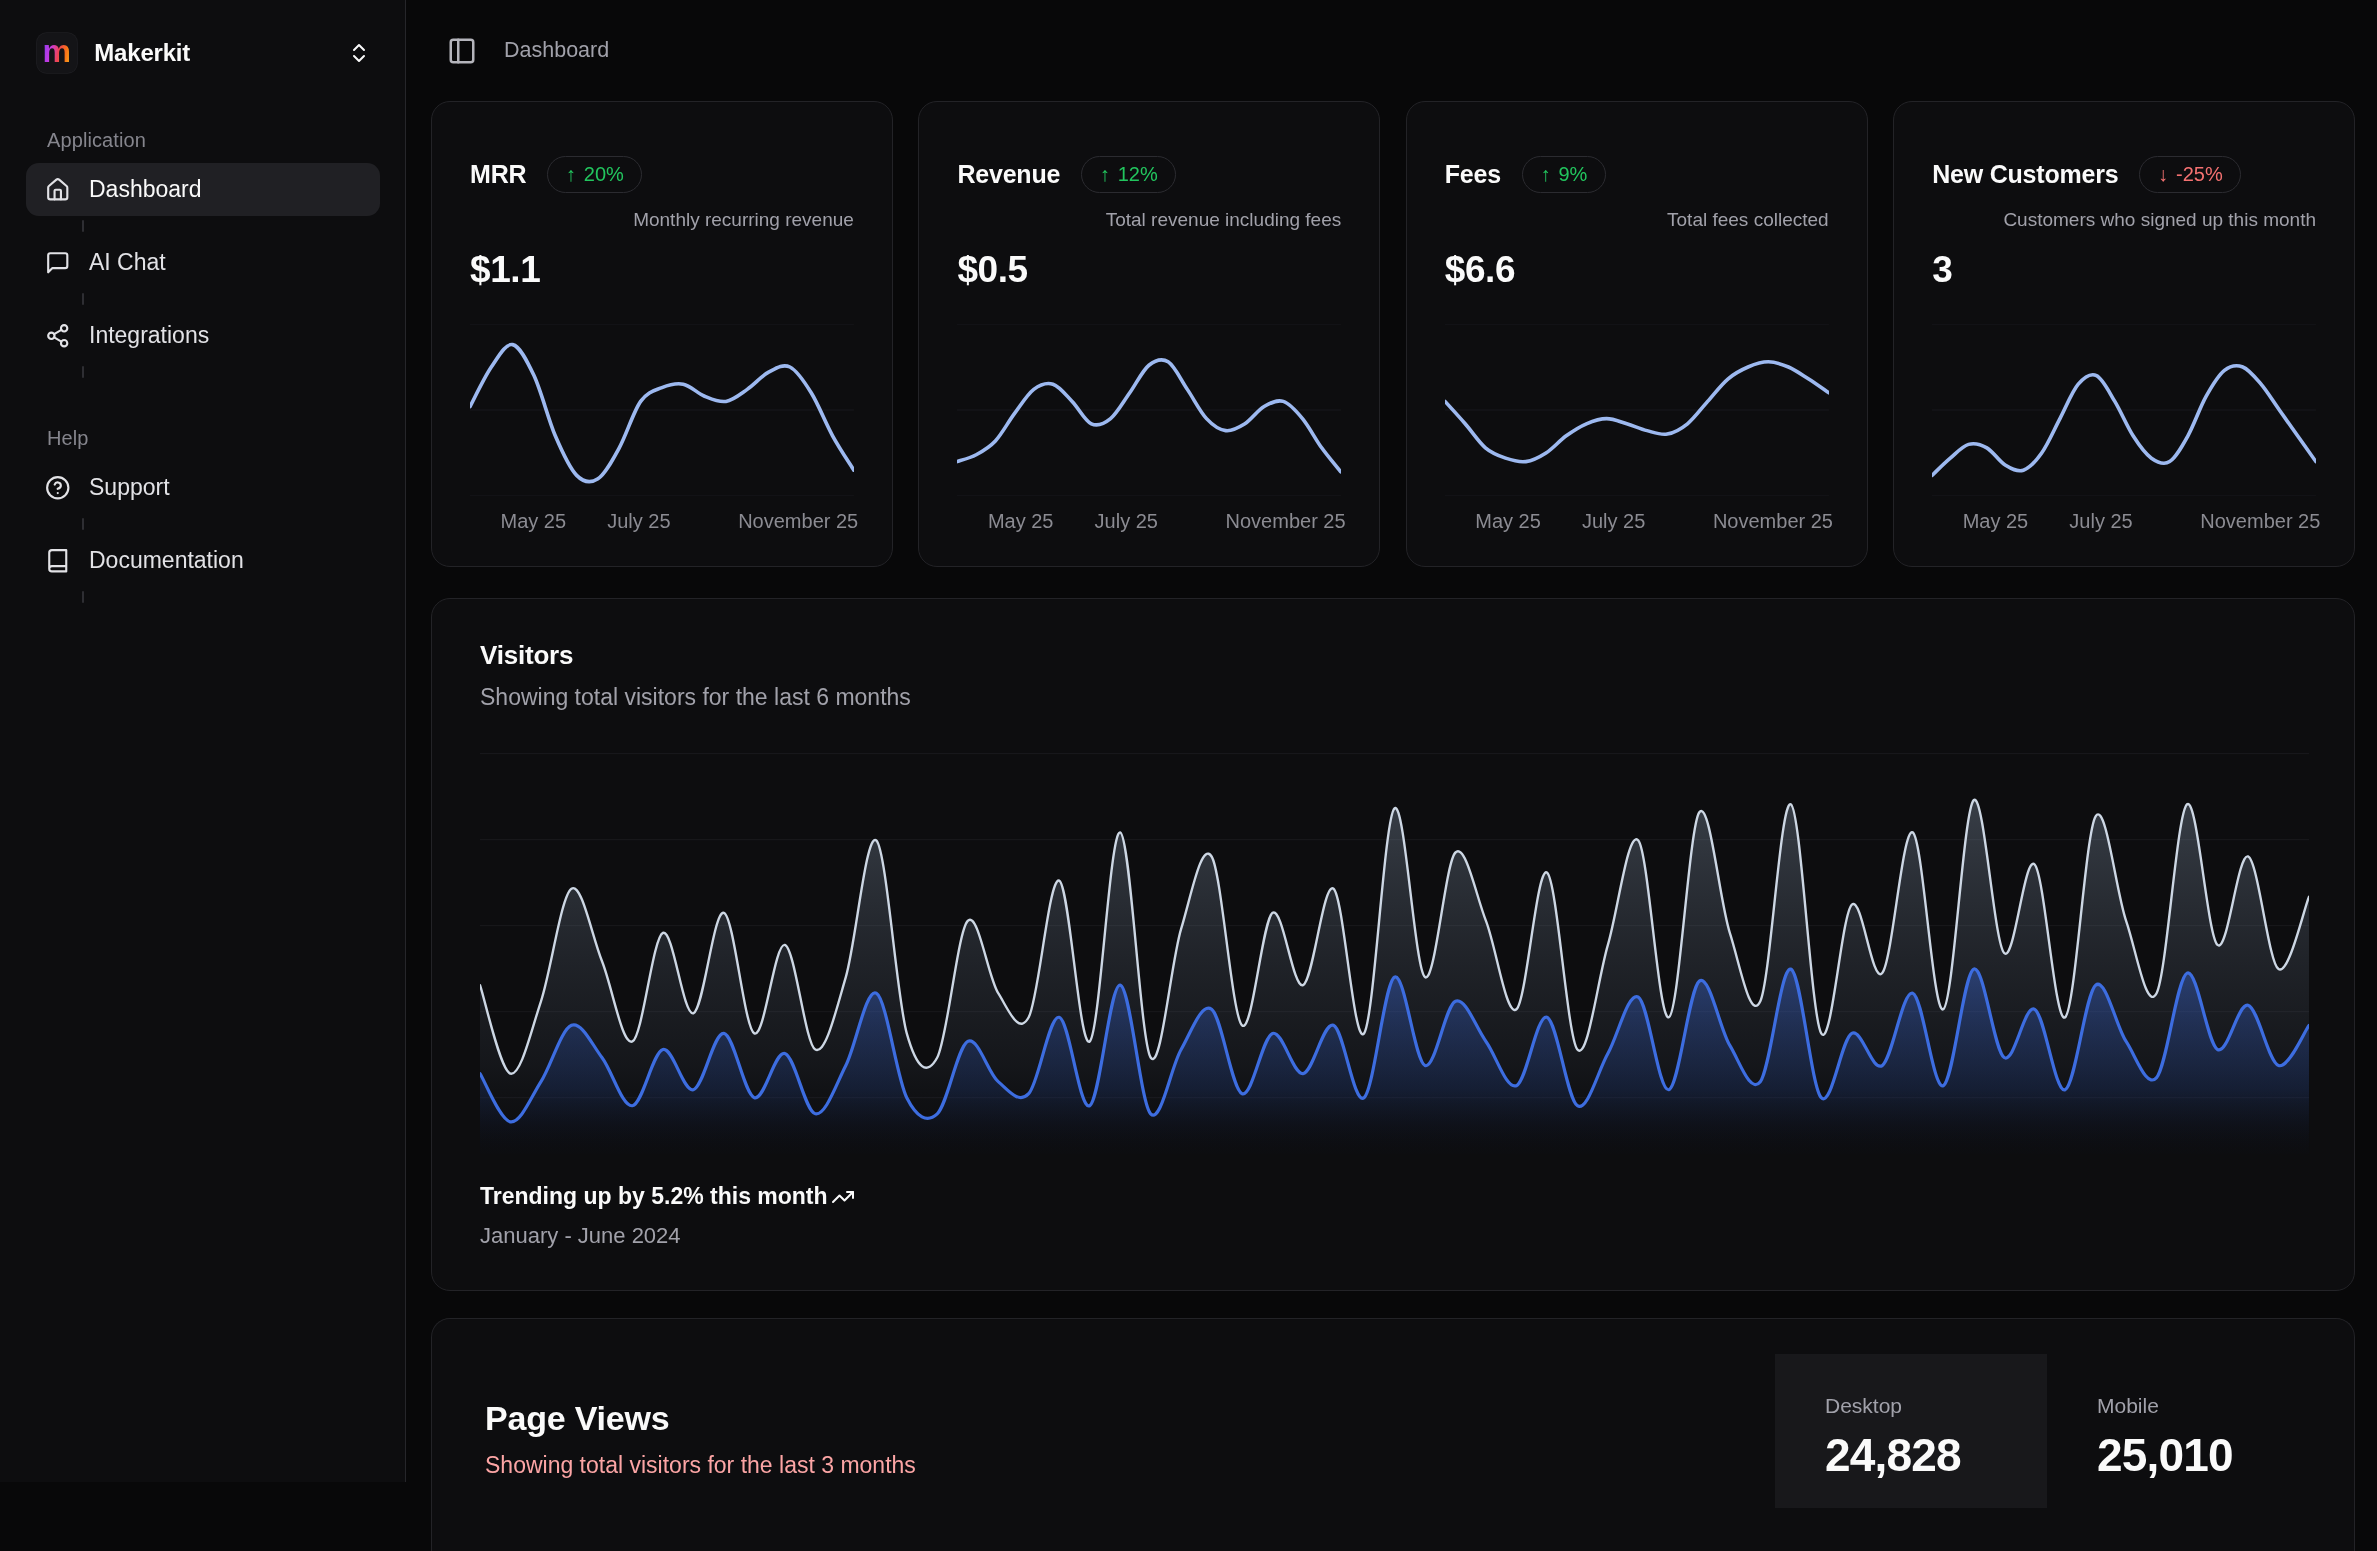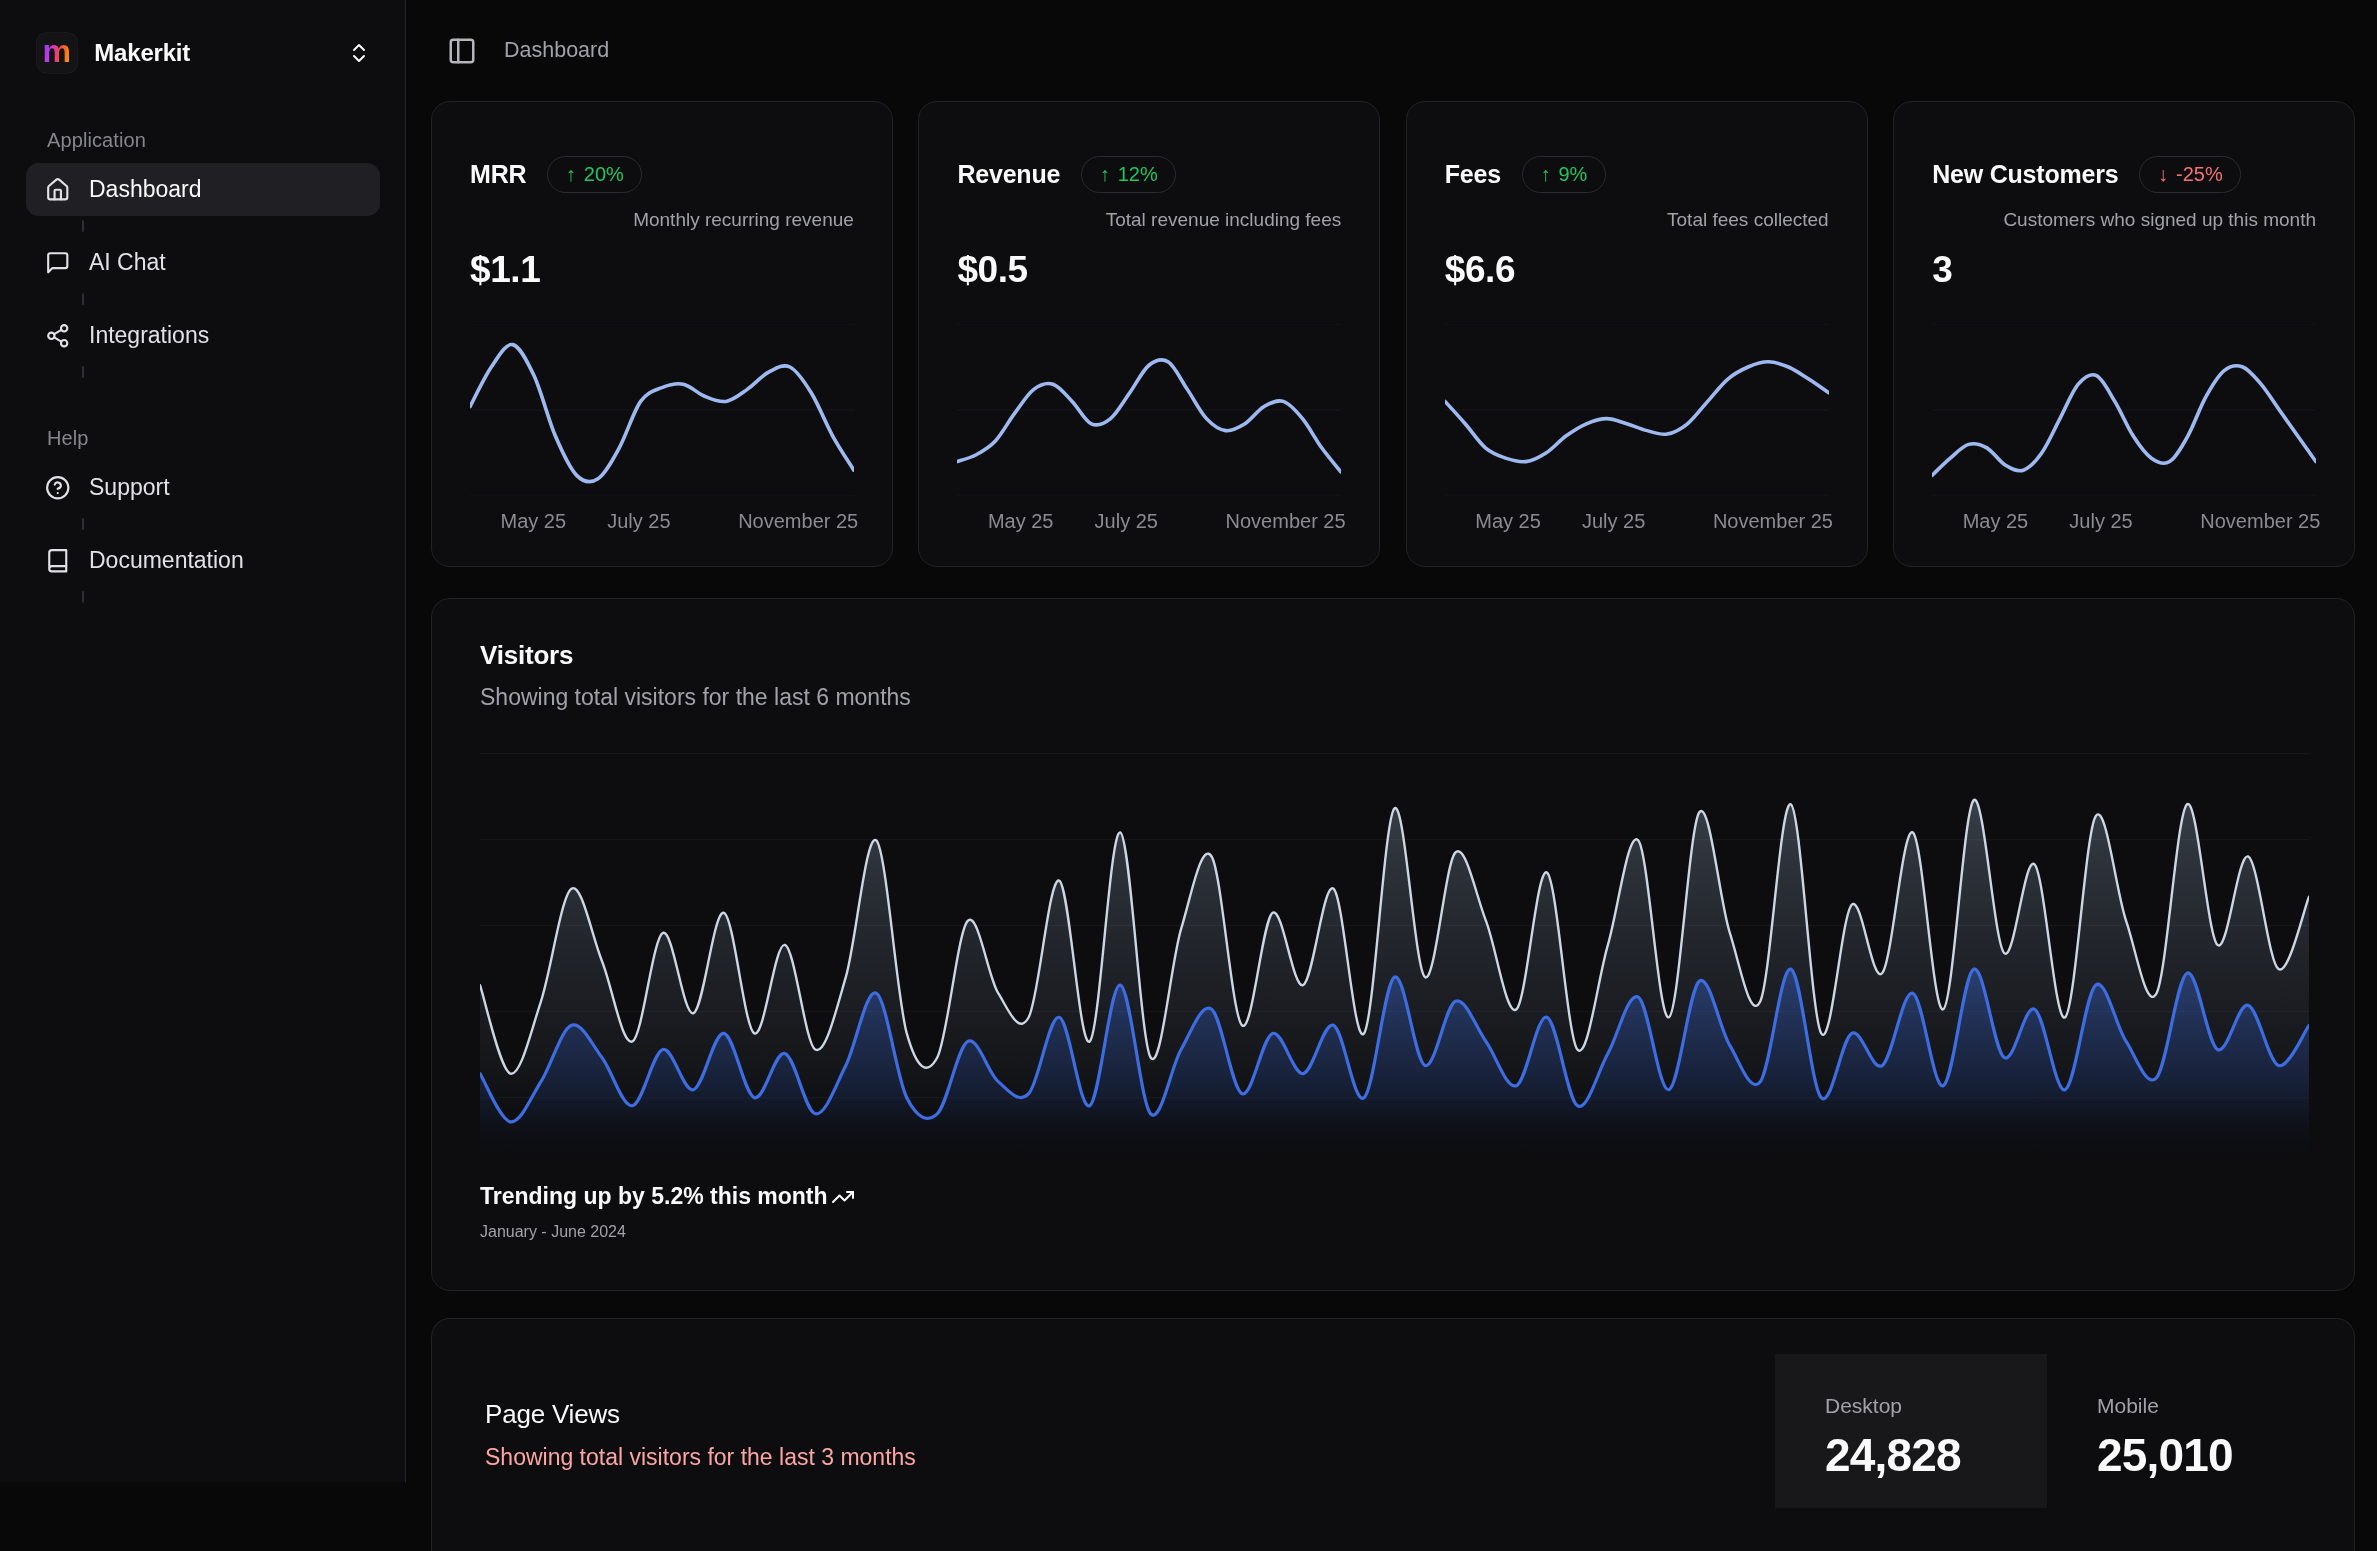--- a/index.html
+++ b/index.html
@@ -81,28 +81,28 @@
     position:relative; margin-top:31px; height:693px;
     background:#0d0d0f; border:0.8px solid #232327; border-radius:19px;
   }
   .vis-title { padding:41px 0 0 48px; font-size:26px; font-weight:600; letter-spacing:-0.2px; }
   .vis-sub { padding:12.8px 0 0 48px; font-size:23px; color:#a1a1aa; }
   .big-chart { position:absolute; left:48px; right:45px; top:153px; height:402px; }
   .big-chart svg { width:100%; height:100%; }
   .vis-footer { position:absolute; left:48px; top:584px; }
   .vis-trend { display:flex; align-items:center; gap:3px; font-size:23px; font-weight:600; }
   .vis-trend-icon { color:#fafafa; }
-  .vis-period { margin-top:12.8px; font-size:16px; color:#a1a1aa; }
+  .vis-period { margin-top:12.8px; font-size:22px; color:#a1a1aa; }
 
   
   .pageviews {
     position:relative; margin-top:27px; height:343px;
     background:#0d0d0f; border:0.8px solid #232327; border-radius:19px 19px 0 0; border-bottom:none;
   }
-  .pv-title { padding:80px 0 0 53px; font-size:26px; font-weight:400; letter-spacing:-0.2px; }
+  .pv-title { padding:80px 0 0 53px; font-size:34px; font-weight:700; letter-spacing:-0.2px; }
   .pv-sub { padding:14.3px 0 0 53px; font-size:23px; color:#fca5a5; }
   .pv-cells { position:absolute; top:35px; right:35px; display:flex; }
   .pv-cell { width:272px; height:154px; padding:40px 0 0 50px; cursor:pointer; }
   .pv-cell.active { background:#18181b; }
   .pv-label { font-size:21px; color:#a1a1aa; }
   .pv-value { margin-top:9.6px; font-size:46px; font-weight:700; letter-spacing:-0.8px; }
 </style>
 </head>
 <body>
 

